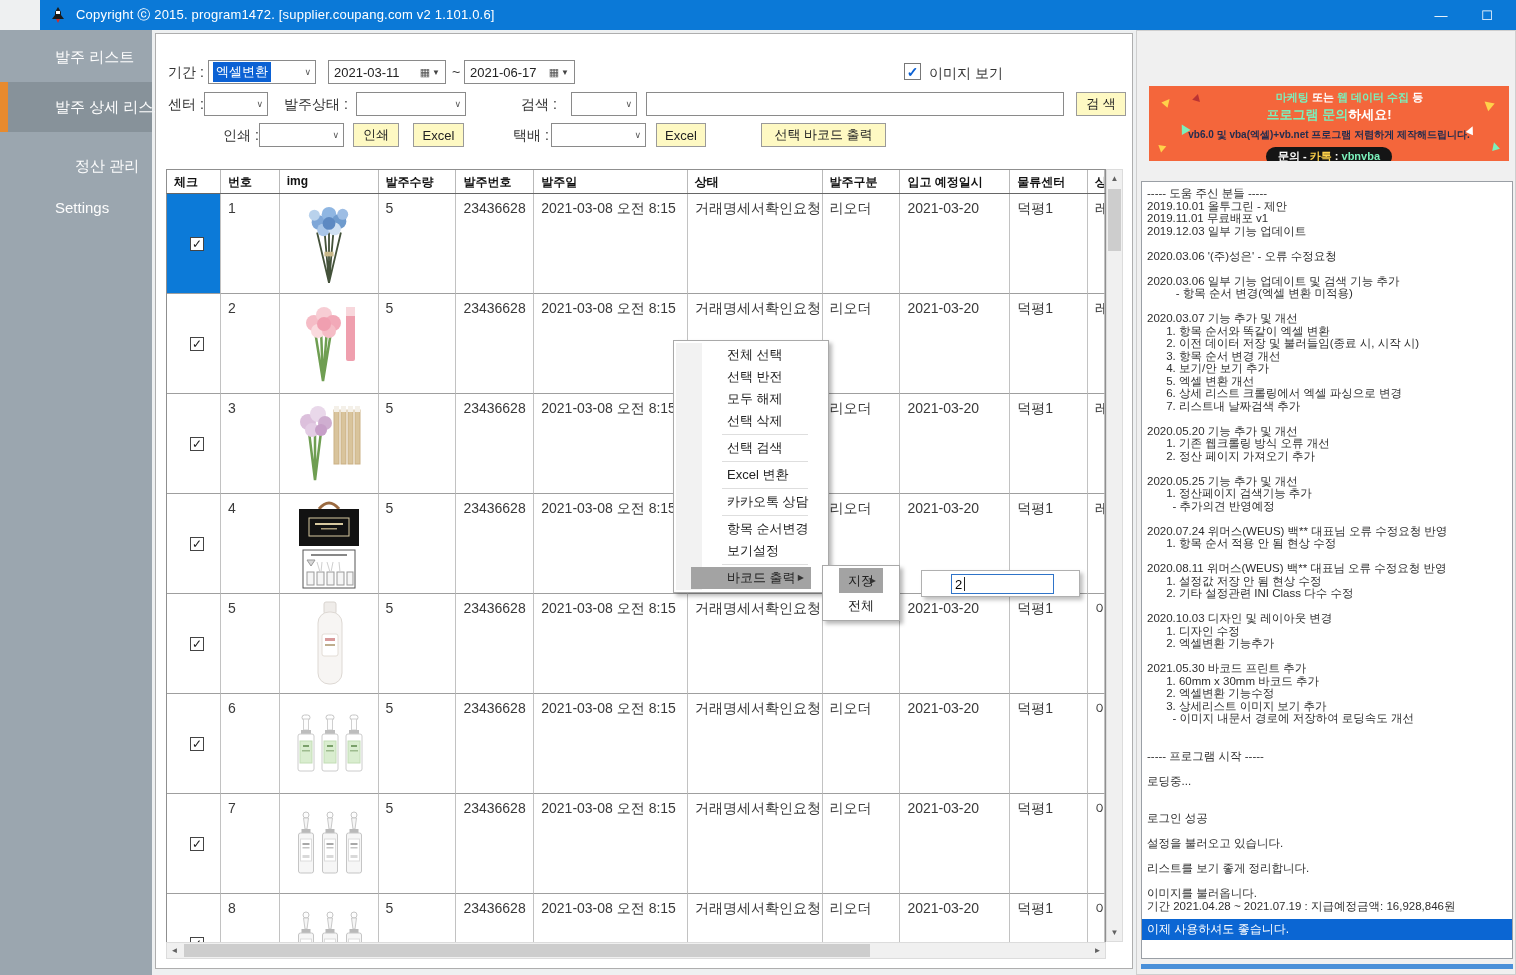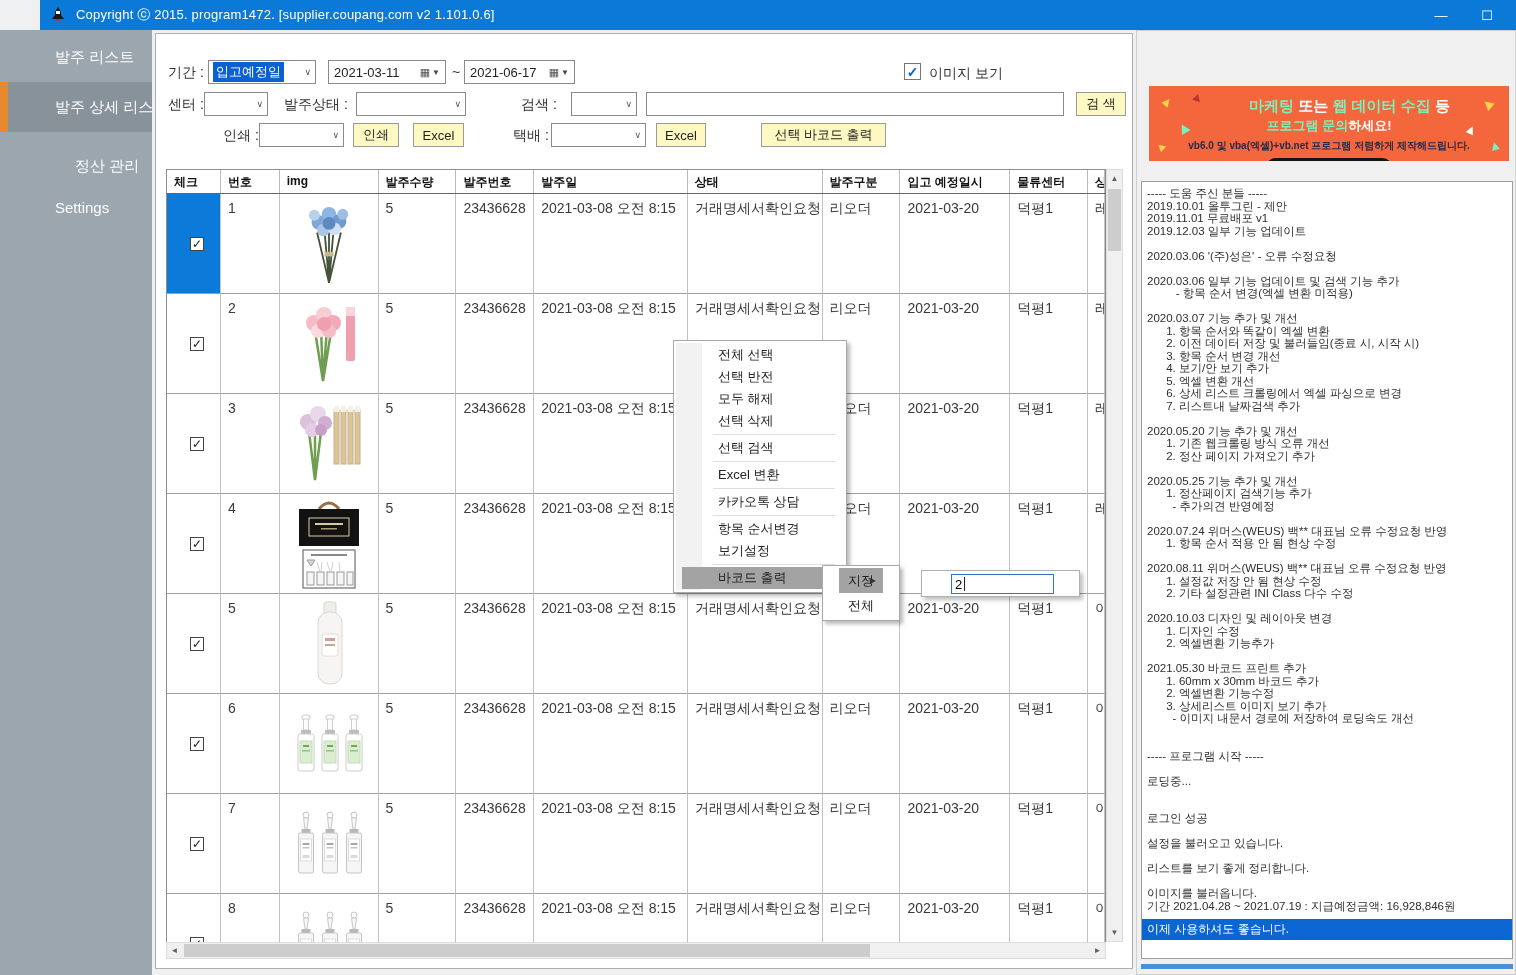--- a/index.html
+++ b/index.html
@@ -67,42 +67,42 @@
   .vscroll { position:absolute; left:940px; top:0; width:17px; height:773px; background:#f0f0f0;
              border:1px solid #dcdcdc; }
   .hscroll { position:absolute; left:0; top:773px; width:940px; height:17px; background:#f0f0f0;
              border:1px solid #dcdcdc; }
   .sarrow { position:absolute; width:15px; height:15px; color:#616161; font-size:8px; display:flex;
             align-items:center; justify-content:center; }
   .vthumb { position:absolute; left:1px; top:19px; width:13px; height:62px; background:#cdcdcd; }
   .hthumb { position:absolute; left:17px; top:1px; width:686px; height:13px; background:#cdcdcd; }
 
   
-  .ctx { position:absolute; left:673px; top:340px; width:174px; background:#fff; border:1px solid #a9a9a9;
-         box-shadow:3px 3px 4px rgba(0,0,0,.28); padding:3px 8px; z-index:50; }
+  .ctx { position:absolute; left:673px; top:340px; width:156px; background:#fff; border:1px solid #a9a9a9;
+         box-shadow:3px 3px 4px rgba(0,0,0,.28); padding:3px 17px; z-index:50; }
   .ctx-gutter { position:absolute; left:2px; top:2px; bottom:2px; width:26px; background:#f2f2f2; }
   .menu-item { position:relative; height:22px; line-height:22px; font-size:13px; color:#222;
                padding-left:36px; white-space:nowrap; }
   .menu-item.hl { background:#a3a3a3; }
   .menu-item .marrow { position:absolute; right:7px; top:0; font-size:8px; color:#333; }
   .menu-sep { height:1px; background:#dedede; margin:2px 3px 2px 31px; }
   .submenu { position:absolute; left:822px; top:565px; width:78px; background:#fff; border:1px solid #a9a9a9;
              box-shadow:3px 3px 4px rgba(0,0,0,.28); padding:2px 16px; z-index:51; }
   .submenu .menu-item { padding-left:0; text-align:center; height:25px; line-height:25px; }
   .barcode-popup { position:absolute; left:921px; top:570px; width:159px; height:27px; background:#fff;
                    border:1px solid #b0b0b0; box-shadow:3px 3px 4px rgba(0,0,0,.25); z-index:52; }
   .barcode-input { position:absolute; left:29px; top:3px; width:103px; height:20px; border:1px solid #2f74c9;
                    font-size:13px; padding:0 3px; font-family:"Liberation Sans",sans-serif; }
 
   
   .right-panel { position:absolute; left:1136px; top:30px; width:380px; height:945px; background:#f0f0f0;
                  border:1px solid #cfcfcf; }
   .banner { position:absolute; left:12px; top:55px; width:360px; height:75px; background:#f4663b;
             overflow:hidden; text-align:center; }
-  .banner .l1 { margin-top:11px; font-size:15px; font-weight:bold;padding-left:41px; }
+  .banner .l1 { margin-top:4px; font-size:11px; font-weight:bold;padding-left:41px; }
   .banner .l2 { font-size:13px; font-weight:bold; margin-top:1px; }
   .banner .l3 { font-size:10px; color:#232c4e; font-weight:bold; margin-top:4px; }
   .banner .pill { display:inline-block; margin-top:5px; background:#151515; color:#fff; border-radius:10px;
                   font-size:11px; font-weight:bold; padding:2px 12px; }
   .seg-mint { color:#7bf0bb; } .seg-white { color:#fff; } .seg-yellow { color:#ffd24a; }
   .tri { position:absolute; width:0; height:0; border-style:solid; }
   .log-box { position:absolute; left:4px; top:150px; width:372px; height:778px; background:#fff;
              border:1px solid #9a9fa5; overflow:hidden; }
   .log-text { font-family:"Liberation Sans",sans-serif; font-size:11.5px; line-height:12.5px; color:#2e2e2e;
               padding:5px 0 0 5px; white-space:pre; height:737px; overflow:hidden; }
@@ -143,21 +143,21 @@
       </div>
       <div class="sb-item" style="top: 158px; height: 38px;">
         <span class="sb-label">Settings</span>
       </div>
     </div>
 
   <div class="main-panel">
 
     <span class="lbl" style="left:12px; top:30px;">기간 :</span>
     <div class="combo" style="left:52px; top:26px; width:108px;">
-      <span class="sel-val">입고예정일</span>
+      <span class="sel-val">엑셀변환</span>
       <span class="arrow">∨</span>
     </div>
     <div class="datebox" style="left:172px; top:26px; width:118px;">
       <span>2021-03-11</span>
       <span class="cal">▦</span>
       <span class="darr">▼</span>
     </div>
     <span class="lbl" style="left:296px; top:30px;">~</span>
     <div class="datebox" style="left:308px; top:26px; width:111px;">
       <span>2021-06-17</span>

